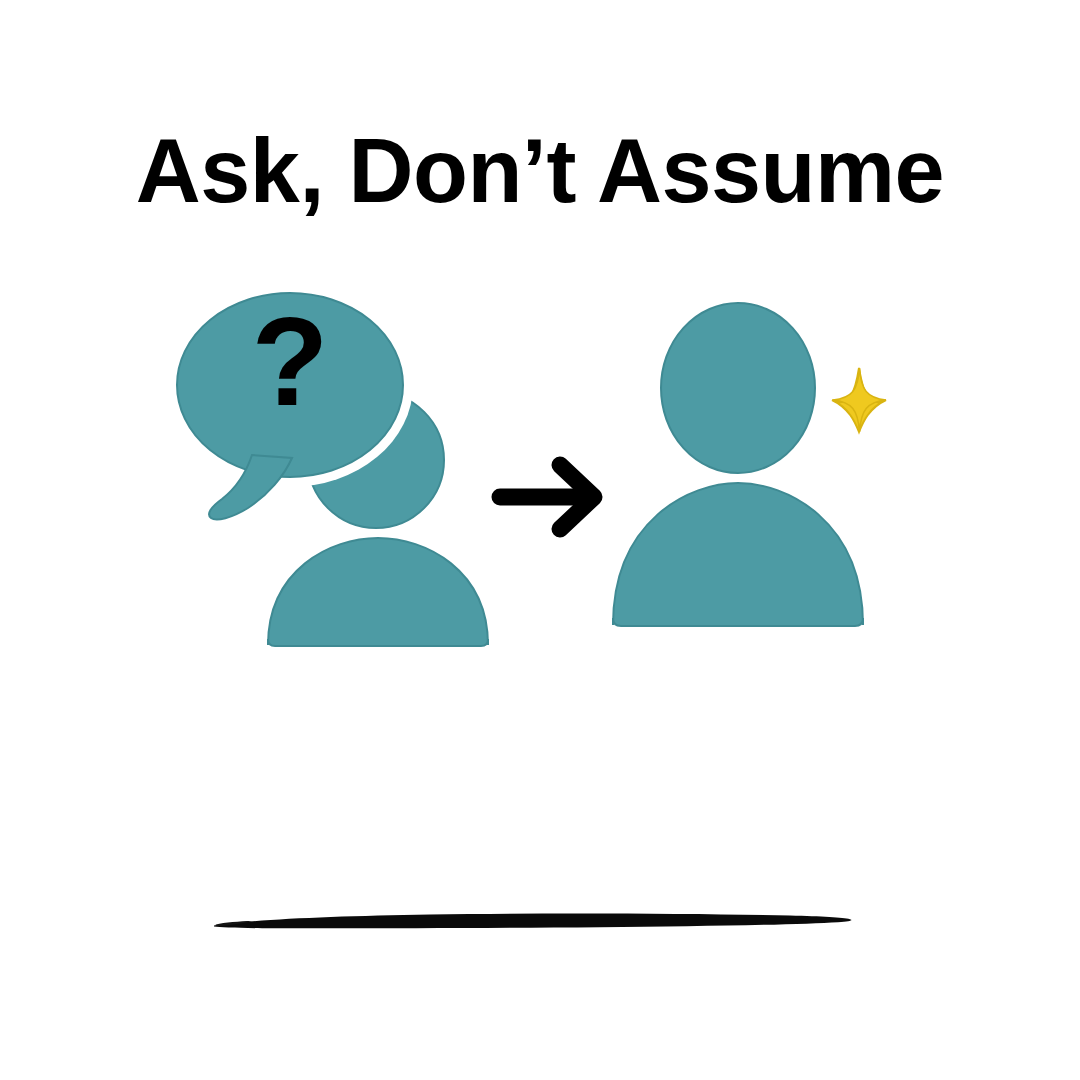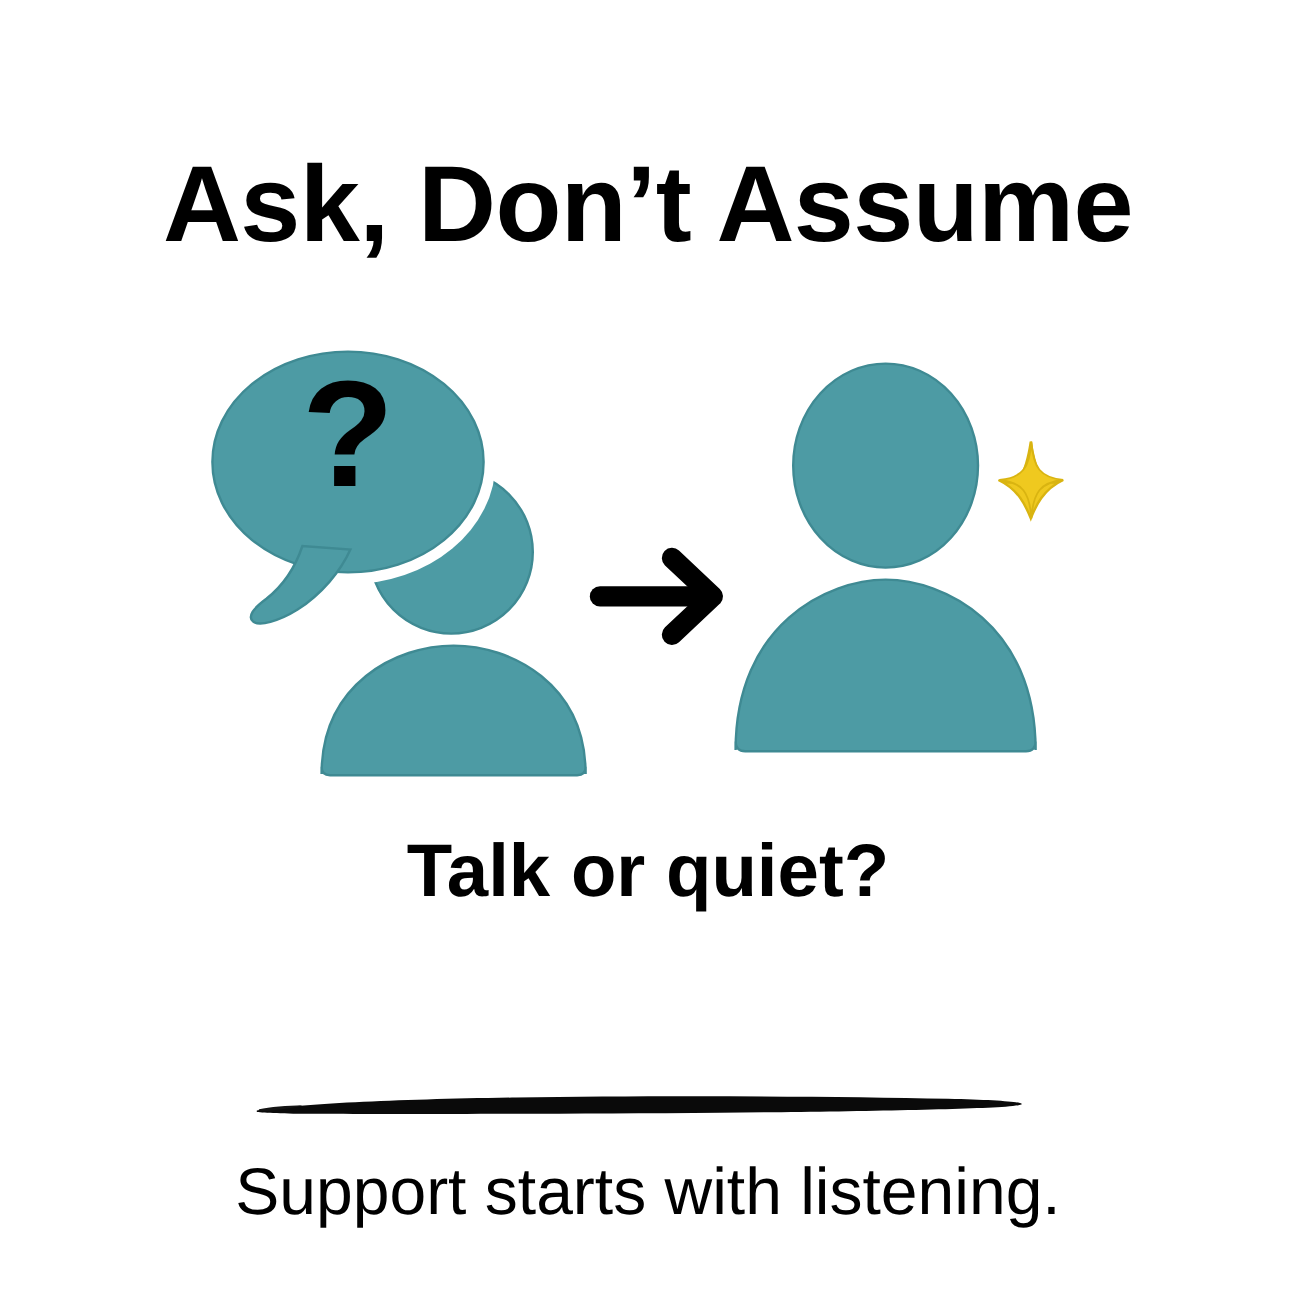--- a/index.html
+++ b/index.html
@@ -179,36 +179,34 @@
                  C 861 110, 867 118, 886 120
                  C 867 122, 861 130, 859.5 152
                  C 858 130, 852 122, 833 120
                  C 852 118, 858 110, 859.5 88
                  Z"></path>
       </g>
     </svg>
   </div>
 
   <div id="body-lines">
-    <div class="body-line l2">Talk or quiet?</div>
   </div>
 
   <div id="divider">
     <svg viewBox="0 0 1080 40" xmlns="http://www.w3.org/2000/svg">
       <path fill="#0a0a0a" d="M 214 21.5
                C 250 15.8, 330 12.2, 430 10.6
                C 545 8.8, 690 9.4, 790 11.6
                C 822 12.3, 843 13.6, 850 15.2
                C 854 16.2, 850 17.4, 838 18.2
                C 800 20.6, 700 22.4, 600 23.2
                C 470 24.2, 340 24.6, 262 24.2
                C 236 24.0, 220 23.4, 214 22.6
                Z"></path>
       <path fill="#141414" d="M 216 20.4
                C 224 18.4, 240 17.2, 252 17.0
                C 248 18.6, 238 20.0, 228 21.2
                C 221 22.0, 214 22.0, 216 20.4 Z"></path>
     </svg>
   </div>
 
-  <div id="footer">Support starts with listening.</div>
 
 </div>
 
 </body></html>

